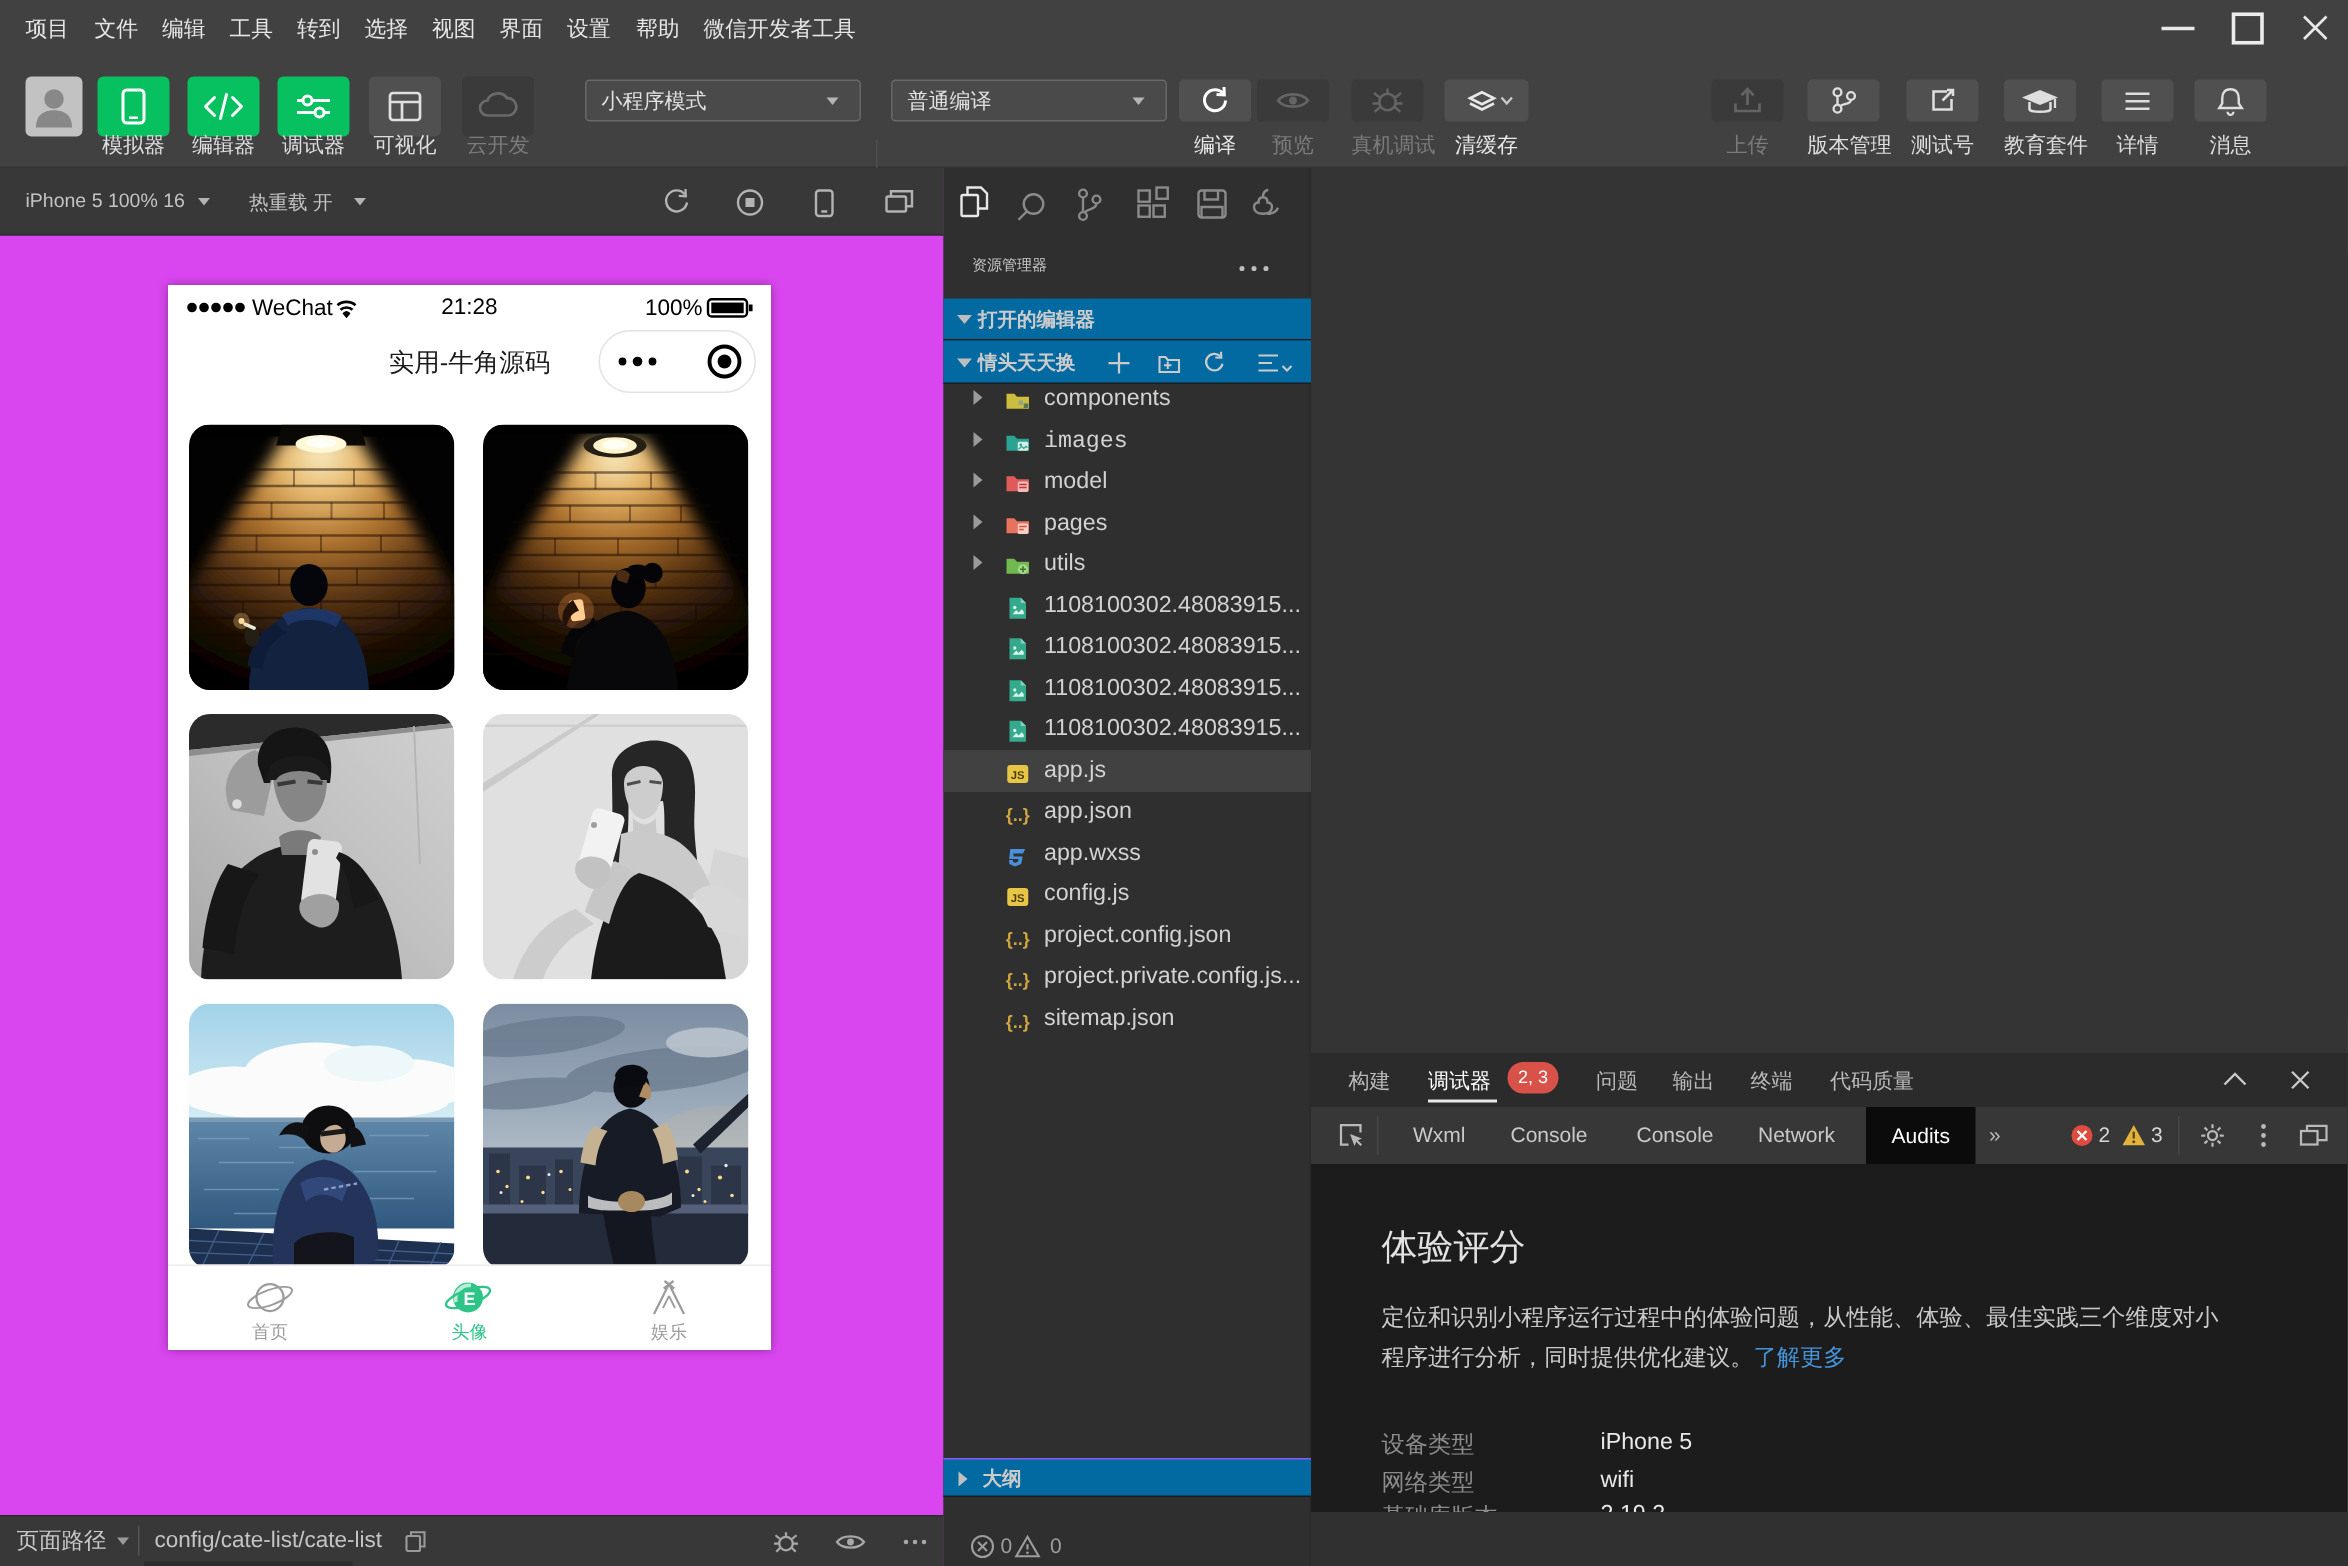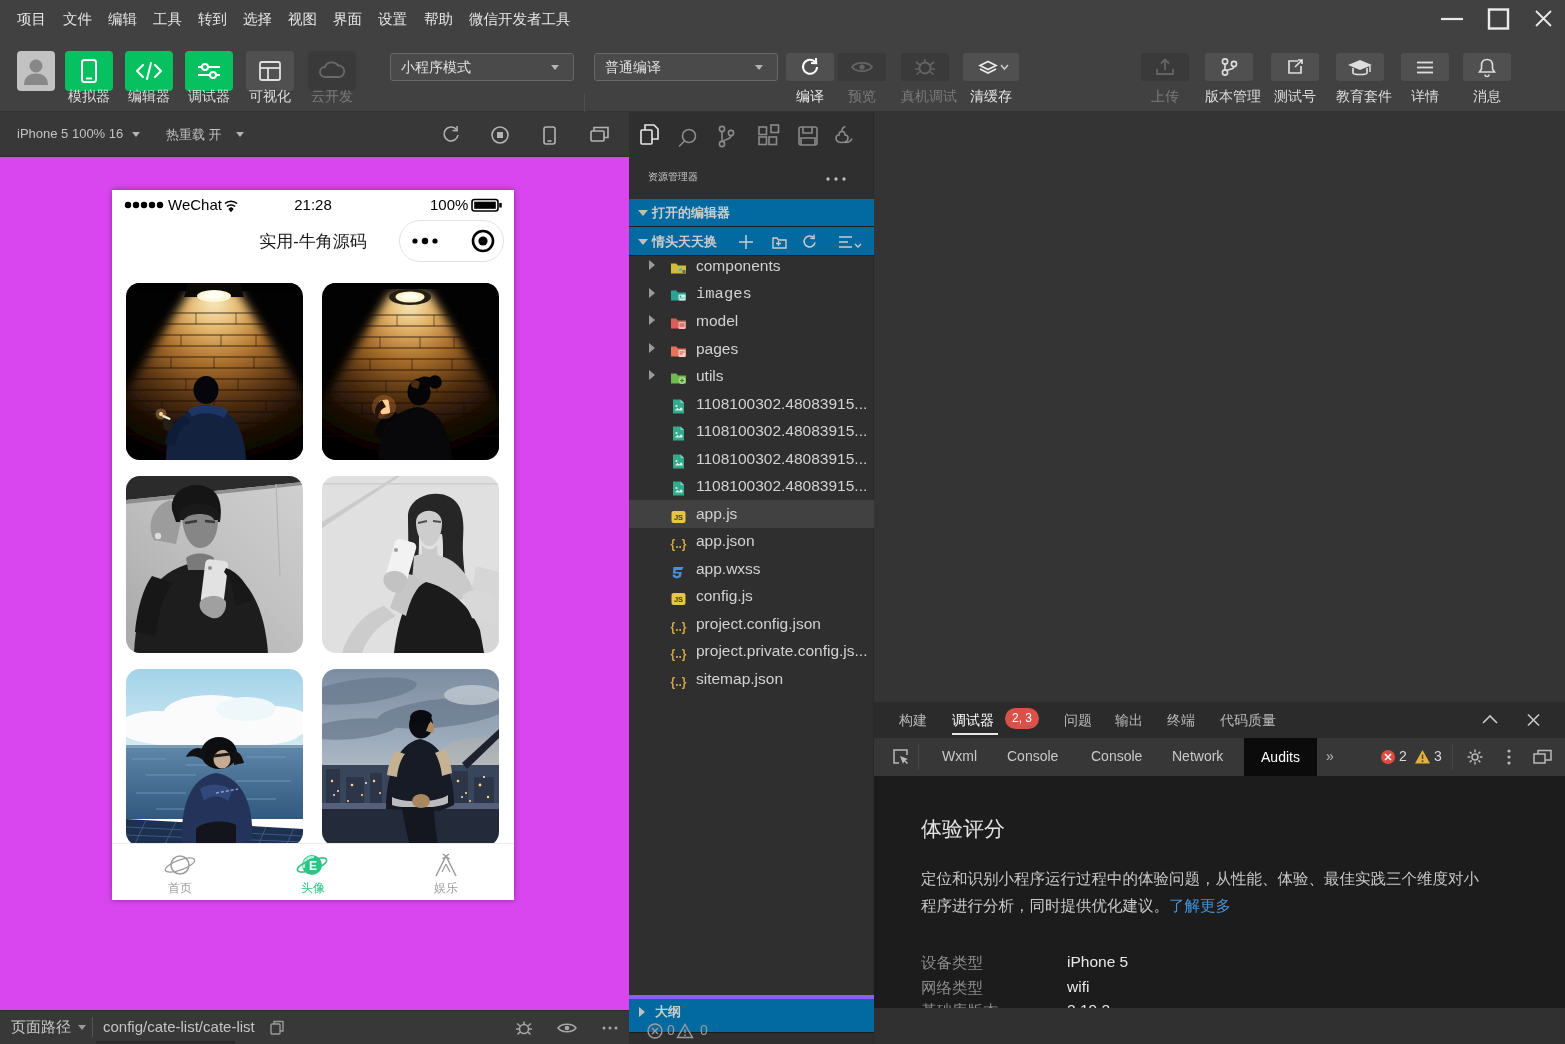--- a/index.html
+++ b/index.html
@@ -733,21 +733,21 @@
           <span class="lab">project.private.config.js...</span>
         </div>
   <div class="treerow" style="top:552.5px;">
           <span class="ticon"><svg viewBox="0 0 17 17">
               <text x="8.5" y="13" font-size="12" font-weight="bold" fill="#cfa53f" text-anchor="middle" font-family="Liberation Sans">{..}</text>
             </svg></span>
           <span class="lab">sitemap.json</span>
         </div>
   </div>
 
-  <div class="sechead" style="top:883px;height:38px;line-height:26px;border-top:4px solid #8b5cf6;border-bottom:1px solid #1b1b1b"><span class="arr" style="left:10px;top:8px;border-left-color:#c0c0c0"></span><span style="margin-left:26px">大纲</span></div>
+  <div class="sechead" style="top:860px;height:26px;line-height:26px;border-top:1px solid #8b5cf6;border-bottom:1px solid #1b1b1b"><span class="arr" style="left:10px;top:8px;border-left-color:#c0c0c0"></span><span style="margin-left:26px">大纲</span></div>
   <div class="abs" style="left:0;top:906px;width:245px;height:26px;color:#9d9d9d;font-size:14px">
     <svg class="abs" style="left:17px;top:4px" width="80" height="18" viewBox="0 0 80 18">
       <circle cx="9" cy="9" r="7" fill="none" stroke="#9d9d9d" stroke-width="1.4"></circle>
           <path d="M6,6 L12,12 M12,6 L6,12" stroke="#9d9d9d" stroke-width="1.4"></path>
       <path d="M39,2.5 L46.5,15.5 L31.5,15.5 Z" fill="none" stroke="#9d9d9d" stroke-width="1.4"></path>
           <line x1="39" y1="7.5" x2="39" y2="11" stroke="#9d9d9d" stroke-width="1.4"></line>
           <circle cx="39" cy="13.2" r="0.9" fill="#9d9d9d"></circle>
     </svg>
     <span class="abs" style="left:38px;top:4px">0</span>
         <span class="abs" style="left:71px;top:4px">0</span>
@@ -802,21 +802,21 @@
       <svg class="abs" style="left:630px;top:10px" width="10" height="18" viewBox="0 0 10 18">
             <circle cx="5" cy="3" r="1.6" fill="#b9b9b9"></circle>
             <circle cx="5" cy="9" r="1.6" fill="#b9b9b9"></circle>
             <circle cx="5" cy="15" r="1.6" fill="#b9b9b9"></circle>
           </svg>
       <svg class="abs" style="left:658px;top:10px" width="22" height="18" viewBox="0 0 22 18">
             <rect x="2" y="6" width="11" height="9" fill="none" stroke="#b9b9b9" stroke-width="1.5"></rect>
             <path d="M6,6 L6,2.5 L19,2.5 L19,12 L13,12" fill="none" stroke="#b9b9b9" stroke-width="1.5"></path>
           </svg>
     </div>
-    <div class="abs" style="left:47px;top:113px;color:#e2e2e2;font-size:21px">体验评分</div>
+    <div class="abs" style="left:47px;top:113px;color:#e2e2e2;font-size:24px">体验评分</div>
     <div class="abs" style="left:47px;top:163px;color:#c9c9c9;font-size:15.5px;line-height:27px;white-space:nowrap">定位和识别小程序运行过程中的体验问题，从性能、体验、最佳实践三个维度对小<br>程序进行分析，同时提供优化建议。<span style="color:#4593d8">了解更多</span></div>
     <div class="abs" style="left:47px;top:251px;color:#8b8b8b;font-size:15.5px">设备类型</div>
         <div class="abs" style="left:193px;top:251px;color:#e8e8e8;font-size:15.5px">iPhone 5</div>
     <div class="abs" style="left:47px;top:276px;color:#8b8b8b;font-size:15.5px">网络类型</div>
         <div class="abs" style="left:193px;top:276px;color:#e8e8e8;font-size:15.5px">wifi</div>
     <div class="abs" style="left:47px;top:299px;color:#8b8b8b;font-size:15.5px">基础库版本</div>
         <div class="abs" style="left:193px;top:299px;color:#e8e8e8;font-size:15.5px">2.19.2</div>
     <div id="dbgband"></div>
   </div>
 </div>

